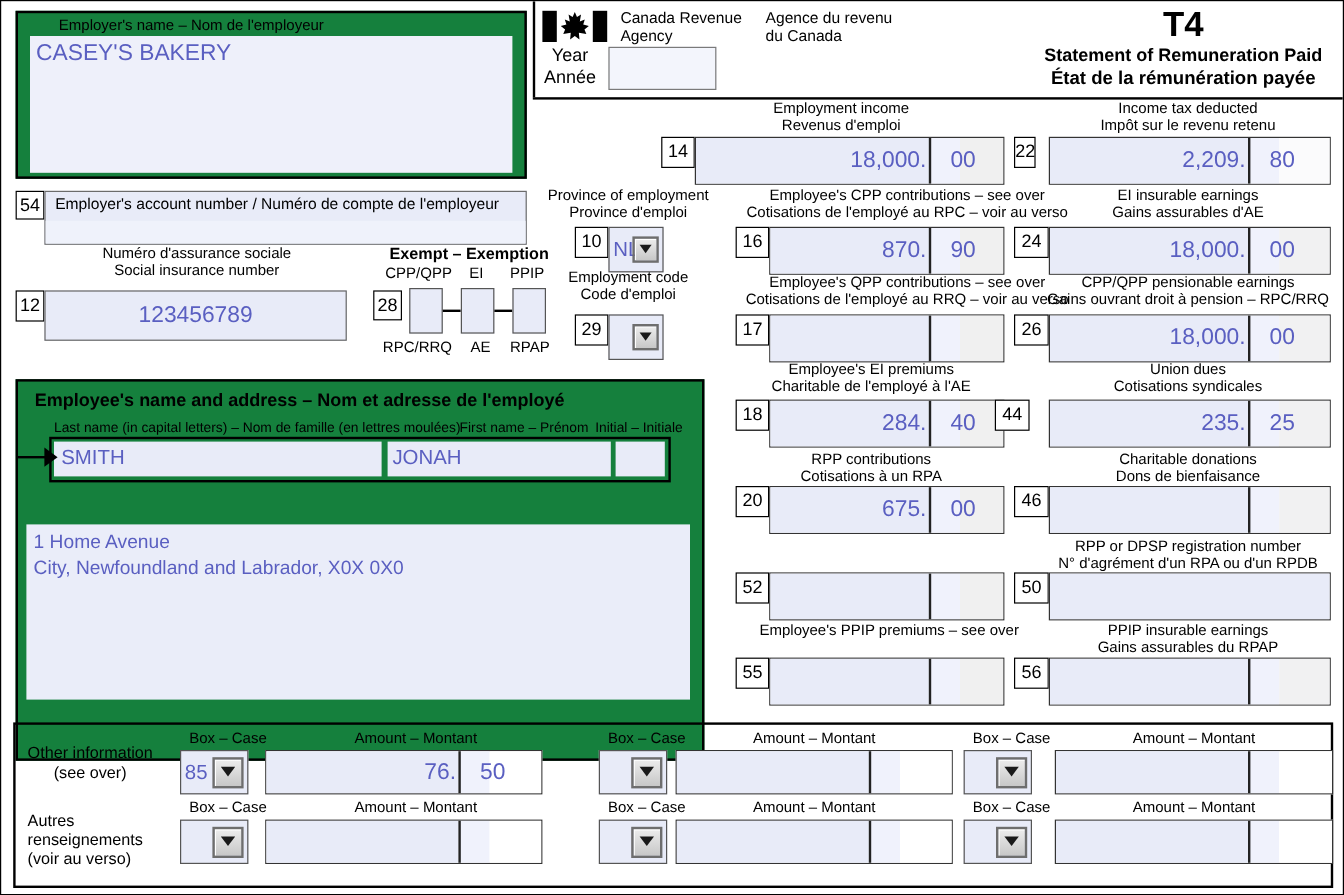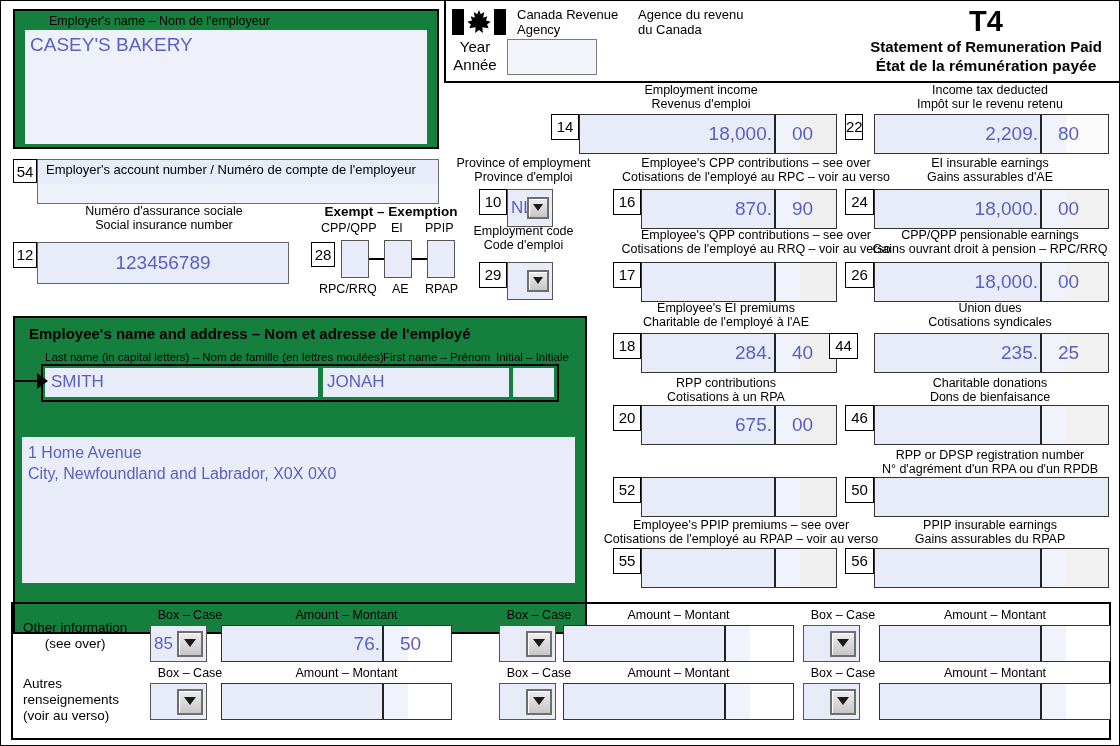--- a/index.html
+++ b/index.html
@@ -319,21 +319,20 @@
   <div class="numbox" style="left:844px;top:476px;width:29px;">50</div>
   <div class="fld nodiv" style="left:873px;top:476px;width:235px;height:40px;--div:165px;">
     <div class="f-main"></div>
 
     <span class="amt-main"></span>
       <span class="amt-cents"></span>
   </div>
 
   <div class="lbl" style="left:595px;top:518px;width:290px;">
     <div>Employee's PPIP premiums – see over</div>
-      <div>Cotisations de l'employé au RPAP – voir au verso</div>
   </div>
   <div class="numbox" style="left:612px;top:547px;">55</div>
   <div class="fld" style="left:640px;top:547px;width:196px;height:40px;--div:132px;--rest:#f0f0f0;">
     <div class="f-main"></div>
     <div class="f-cents"></div>
     <div class="f-rest"></div>
     <div class="f-div"></div>
     <span class="amt-main"></span>
       <span class="amt-cents"></span>
   </div>

